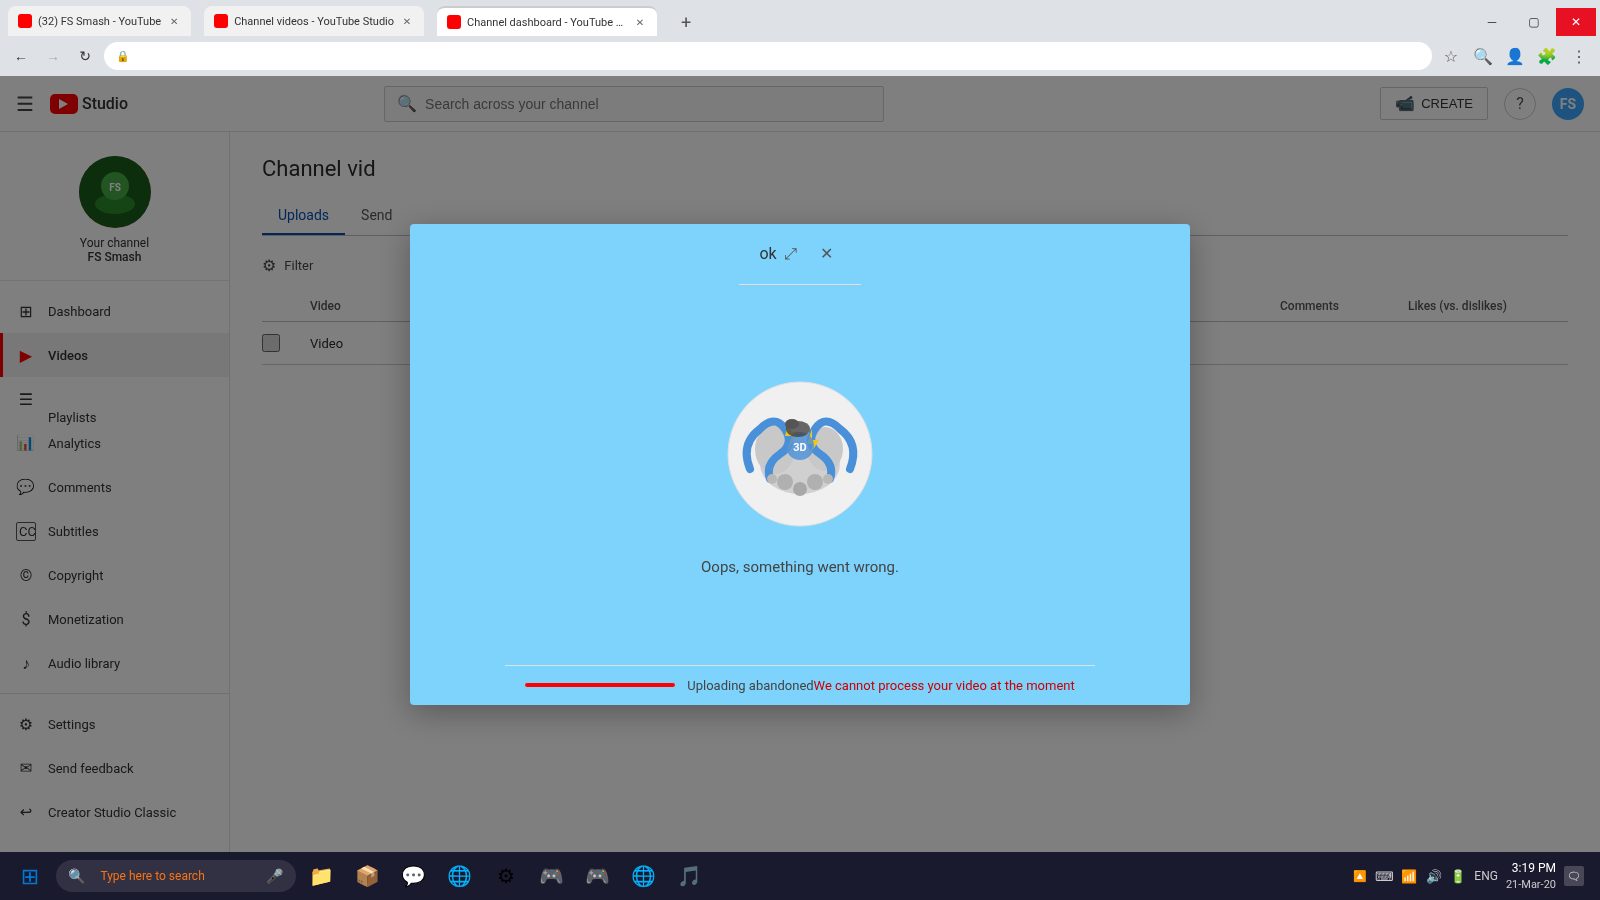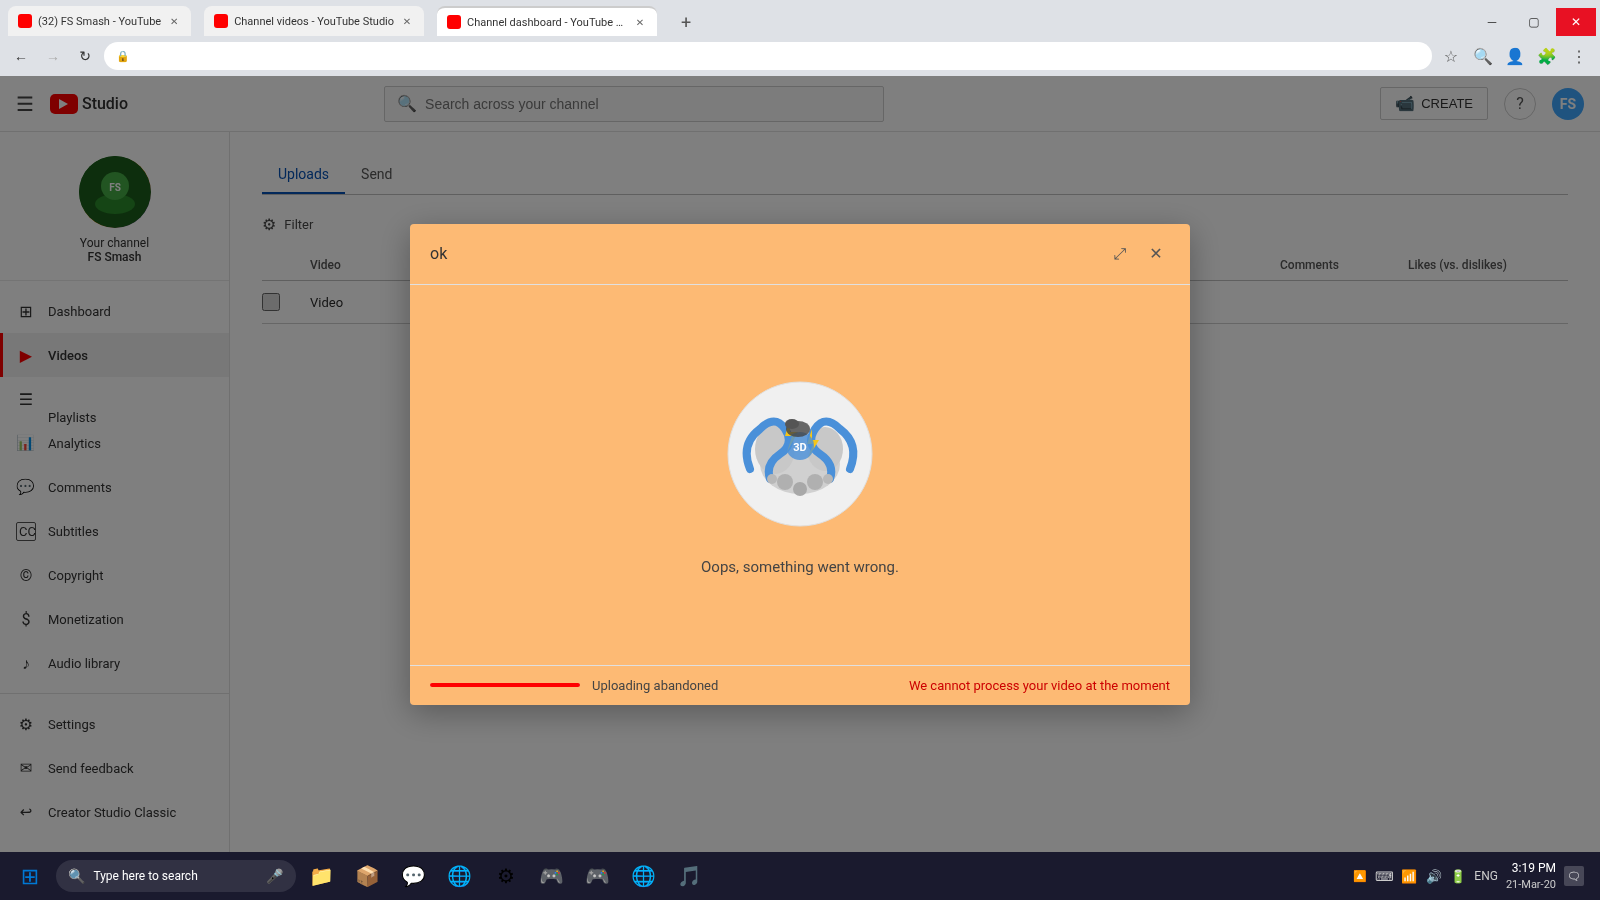--- a/index.html
+++ b/index.html
@@ -143,20 +143,21 @@
         <span style="width:20px;text-align:center;font-size:15px;">✉</span>
         <span style="font-size:13px;">Send feedback</span>
       </div>
       <div style="display:flex;align-items:center;padding:0 16px;height:44px;gap:12px;cursor:pointer;color:#333;">
         <span style="width:20px;text-align:center;font-size:15px;">↩</span>
         <span style="font-size:13px;">Creator Studio Classic</span>
       </div>
     </div>
 
     <div style="flex:1;padding:24px 32px;overflow-y:auto;position:relative;filter:brightness(0.85);">
+      <h1 style="font-size:22px;font-weight:400;color:#333;margin-bottom:16px;">Channel vid</h1>
       <div style="display:flex;border-bottom:1px solid #e0e0e0;margin-bottom:20px;">
         <span style="padding:10px 16px;font-size:14px;color:#065fd4;cursor:pointer;border-bottom:2px solid #065fd4;">Uploads</span>
         <span style="padding:10px 16px;font-size:14px;color:#666;cursor:pointer;border-bottom:2px solid transparent;">Send</span>
       </div>
       <div style="display:flex;align-items:center;gap:8px;margin-bottom:16px;color:#555;font-size:13px;">
         <span style="font-size:16px;">⚙</span>
         <span>Filter</span>
       </div>
       <div style="display:grid;grid-template-columns:40px 1fr 120px 120px 120px 120px 160px;gap:8px;padding:8px 0;border-bottom:1px solid #e0e0e0;font-size:12px;color:#666;font-weight:500;">
         <span></span>
@@ -170,21 +171,21 @@
       <div style="display:grid;grid-template-columns:40px 1fr;gap:8px;padding:12px 0;border-bottom:1px solid #f0f0f0;align-items:center;">
         <input type="checkbox" style="width: 18px; height: 18px;">
         <span style="font-size:13px;color:#333;">Video</span>
       </div>
     </div>
   </div>
 </div>
 
 <div style="position:fixed;top:76px;left:0;width:1600px;height:calc(900px - 76px - 48px);background:rgba(0,0,0,0.5);z-index:100;display:flex;align-items:center;justify-content:center;">
 
-  <div style="width:780px;background:#fdba74;border-radius:4px;box-shadow:0 8px 32px rgba(0,0,0,0.3);display:flex;flex-direction:column;overflow:hidden;">
+  <div style="width:780px;background:#7dd3fc;border-radius:4px;box-shadow:0 8px 32px rgba(0,0,0,0.3);display:flex;flex-direction:column;overflow:hidden;align-items:center;">
 
     <div style="display:flex;align-items:center;justify-content:space-between;padding:16px 20px;border-bottom:1px solid #e0e0e0;">
       <span style="font-size:16px;font-weight:400;color:#333;">ok</span>
       <div style="display:flex;gap:8px;">
         <span style="width:28px;height:28px;display:flex;align-items:center;justify-content:center;cursor:pointer;color:#555;font-size:16px;border-radius:50%;">⤢</span>
         <span style="width:28px;height:28px;display:flex;align-items:center;justify-content:center;cursor:pointer;color:#555;font-size:16px;border-radius:50%;">✕</span>
       </div>
     </div>
 
     <div style="flex:1;display:flex;flex-direction:column;align-items:center;justify-content:center;padding:60px 40px;min-height:380px;">
@@ -230,21 +231,21 @@
       <span style="font-size:13px;color:#c00;">We cannot process your video at the moment</span>
     </div>
 
   </div>
 </div>
 
 <div style="position:fixed;bottom:0;left:0;width:1600px;height:48px;background:#1a1a2e;display:flex;align-items:center;padding:0 8px;gap:4px;z-index:200;">
   <span style="width:44px;height:44px;display:flex;align-items:center;justify-content:center;cursor:pointer;color:#0078d4;font-size:22px;">⊞</span>
   <div style="display:flex;align-items:center;background:rgba(255,255,255,0.1);border-radius:20px;height:32px;padding:0 12px;gap:8px;width:240px;cursor:text;">
     <span style="font-size:14px;color:#aaa;">🔍</span>
-    <span style="font-size:12px;color:#ffffff;">Type here to search</span>
+    <span style="font-size:12px;color:#f97316;margin-left:7px;">Type here to search</span>
     <span style="margin-left:auto;font-size:14px;color:#aaa;cursor:pointer;">🎤</span>
   </div>
   <div style="display:flex;gap:2px;flex:1;">
     <span style="width:44px;height:44px;display:flex;align-items:center;justify-content:center;cursor:pointer;border-radius:4px;font-size:20px;" title="File Explorer">📁</span>
     <span style="width:44px;height:44px;display:flex;align-items:center;justify-content:center;cursor:pointer;border-radius:4px;font-size:20px;" title="Amazon">📦</span>
     <span style="width:44px;height:44px;display:flex;align-items:center;justify-content:center;cursor:pointer;border-radius:4px;font-size:20px;" title="Discord">💬</span>
     <span style="width:44px;height:44px;display:flex;align-items:center;justify-content:center;cursor:pointer;border-radius:4px;font-size:20px;" title="Chrome">🌐</span>
     <span style="width:44px;height:44px;display:flex;align-items:center;justify-content:center;cursor:pointer;border-radius:4px;font-size:20px;" title="Settings">⚙</span>
     <span style="width:44px;height:44px;display:flex;align-items:center;justify-content:center;cursor:pointer;border-radius:4px;font-size:20px;" title="Game">🎮</span>
     <span style="width:44px;height:44px;display:flex;align-items:center;justify-content:center;cursor:pointer;border-radius:4px;font-size:20px;" title="Steam">🎮</span>

